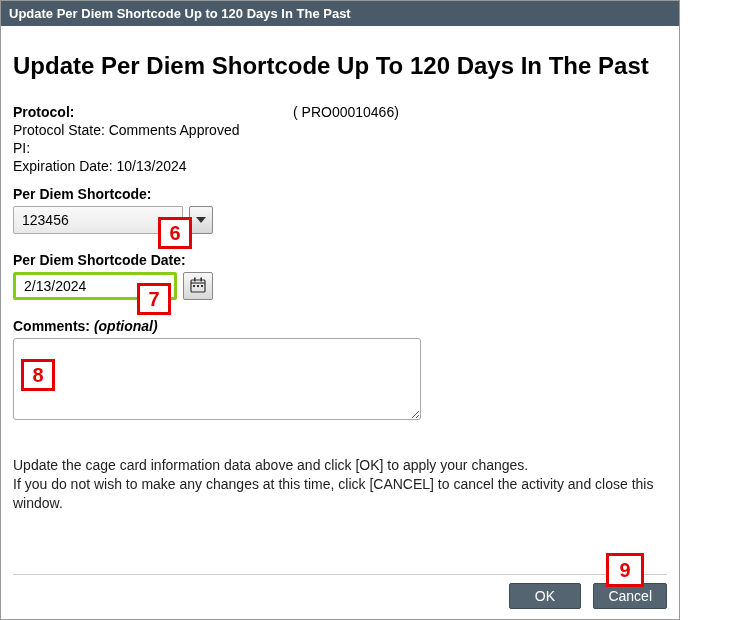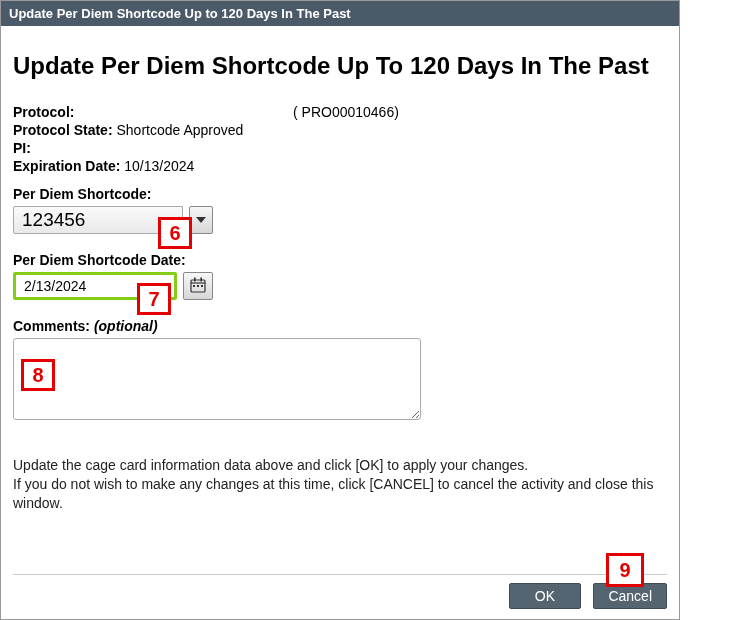--- a/index.html
+++ b/index.html
@@ -3,30 +3,30 @@
   <meta charset="utf-8">
   <style>
     * { box-sizing: border-box; margin: 0; padding: 0; }
     body { font-family: Arial, Helvetica, sans-serif; background: #fff; }
     .window { width: 680px; height: 620px; border: 1px solid #999; background: #fff; position: relative; }
     .titlebar { background: #4a5a68; color: #fff; padding: 5px 8px; font-size: 13px; font-weight: bold; text-align: left; }
     .content { padding: 16px 12px 0 12px; }
     h1.page-title { font-size: 24px; font-weight: bold; margin: 10px 0 24px 0; color: #000; }
     .info-block { font-size: 14px; margin-bottom: 12px; }
     .info-row { margin-bottom: 2px; }
-    .info-row .lbl { font-weight: bold; }
+    .info-row .lbl { font-weight: normal; }
     .info-row .val { font-weight: normal; }
     .info-row-flex { display: flex; }
     .info-row-flex .lbl { font-weight: bold; width: 280px; }
     .info-row-flex .val { font-weight: normal; }
     .field-group { margin-bottom: 18px; }
     .field-label { font-weight: bold; font-size: 14px; margin-bottom: 4px; display: block; }
     .optional { font-style: italic; font-weight: bold; text-align: center; }
     .combo-wrap { display: inline-flex; align-items: stretch; }
-    .combo-input { width: 170px; height: 28px; padding: 2px 8px; font-size: 19px; border: 1px solid #aaa; background: linear-gradient(#fafafa,#e9e9e9); border-radius: 2px 0 0 2px; }
+    .combo-input { width: 170px; height: 28px; padding: 2px 8px; font-size: 14px; border: 1px solid #aaa; background: linear-gradient(#fafafa,#e9e9e9); border-radius: 2px 0 0 2px; }
     .combo-btn { width: 24px; height: 28px; border: 1px solid #888; background: linear-gradient(#f7f7f7,#d7d7d7); border-radius: 2px; cursor: pointer; display: inline-flex; align-items: center; justify-content: center; margin-left: 6px; }
     .combo-btn svg { width: 10px; height: 10px; }
     .date-input { width: 164px; height: 28px; padding: 2px 8px; font-size: 14px; border: 3px solid #84cc16; background: #fff; border-radius: 2px; }
     .cal-btn { width: 30px; height: 28px; border: 1px solid #888; background: linear-gradient(#f7f7f7,#d7d7d7); border-radius: 2px; cursor: pointer; display: inline-flex; align-items: center; justify-content: center; margin-left: 6px; vertical-align: top; }
     .cal-btn svg { width: 16px; height: 16px; }
     .comments-area { width: 408px; height: 82px; border: 1px solid #aaa; border-radius: 3px; padding: 6px; font-size: 14px; font-family: inherit; resize: both; }
     .help-text { font-size: 14px; color: #222; margin-top: 32px; line-height: 1.35; }
     .footer { position: absolute; bottom: 10px; left: 12px; right: 12px; }
     .footer-line { border: none; border-top: 1px solid #ccc; margin-bottom: 8px; }
     .btn-row { text-align: right; }
@@ -48,21 +48,21 @@
   <div class="content">
     <h1 class="page-title">Update Per Diem Shortcode Up To 120 Days In The Past</h1>
 
     <div class="info-block">
       <div class="info-row info-row-flex">
         <span class="lbl">Protocol:</span>
         <span class="val">( PRO00010466)</span>
       </div>
       <div class="info-row">
         <span class="lbl">Protocol State:</span>
-        <span class="val">Shortcode Approved</span>
+        <span class="val">Comments Approved</span>
       </div>
       <div class="info-row">
         <span class="lbl">PI:</span>
         <span class="val"></span>
       </div>
       <div class="info-row">
         <span class="lbl">Expiration Date:</span>
         <span class="val">10/13/2024</span>
       </div>
     </div>

